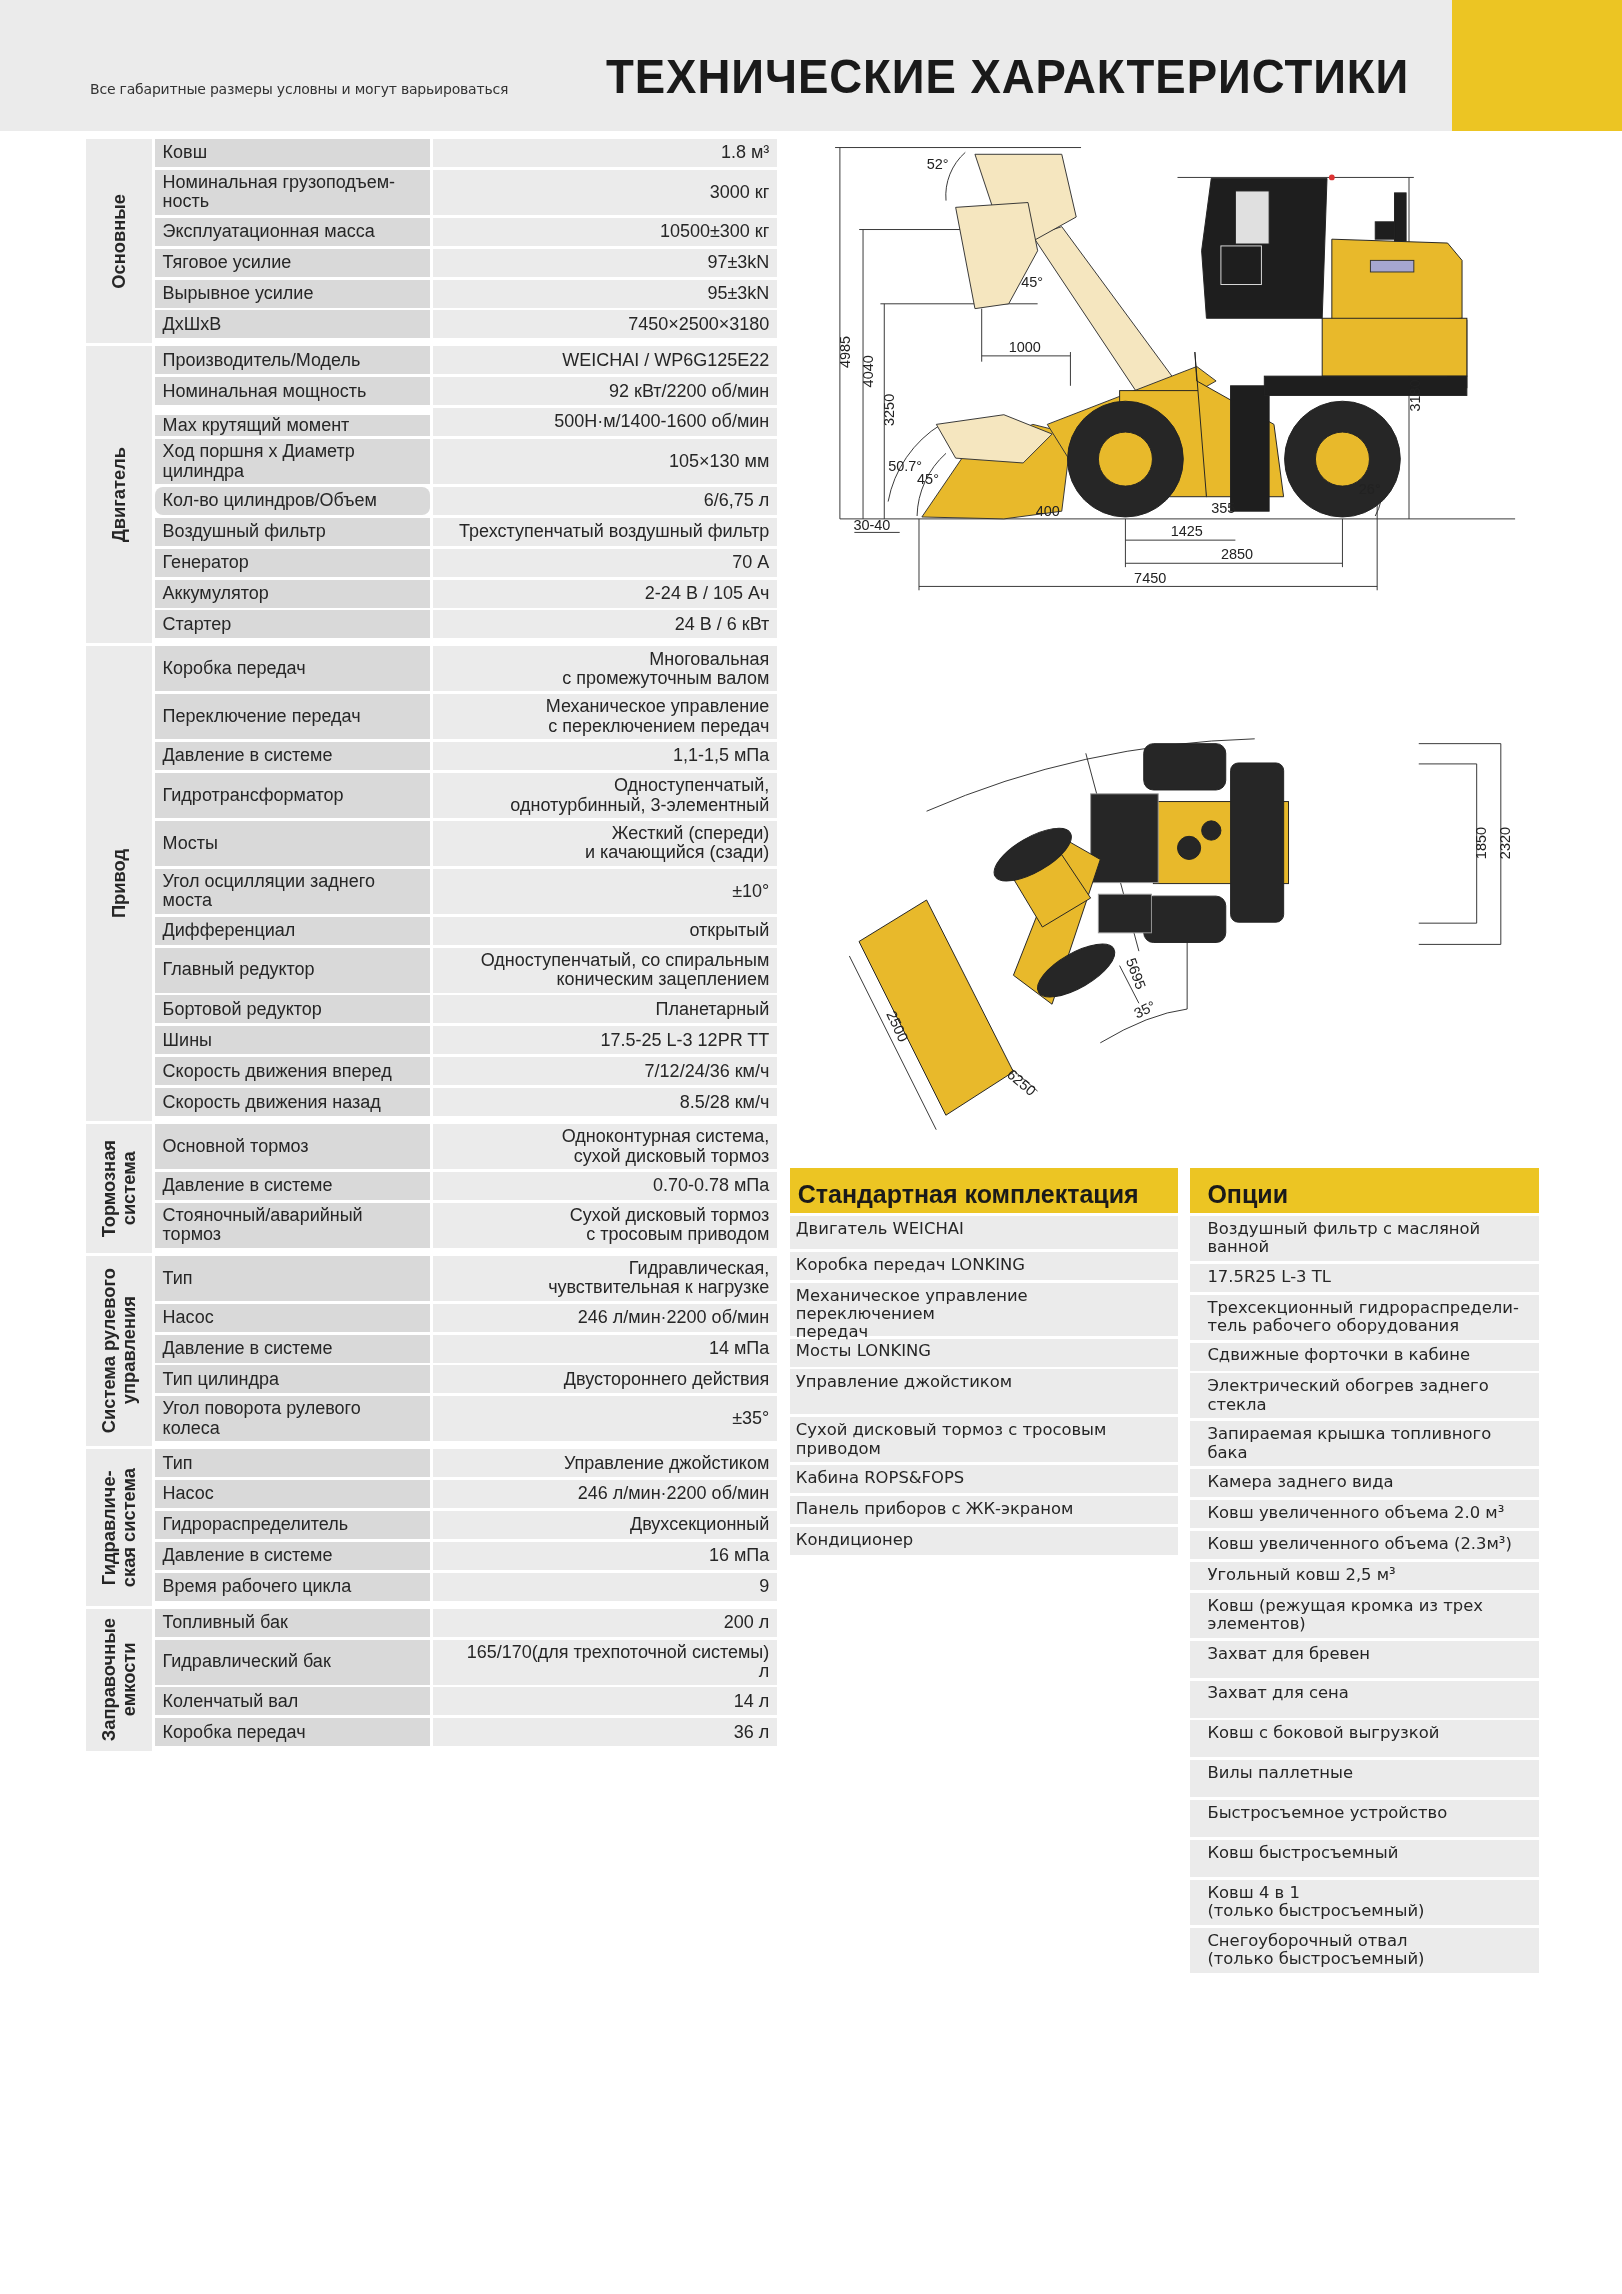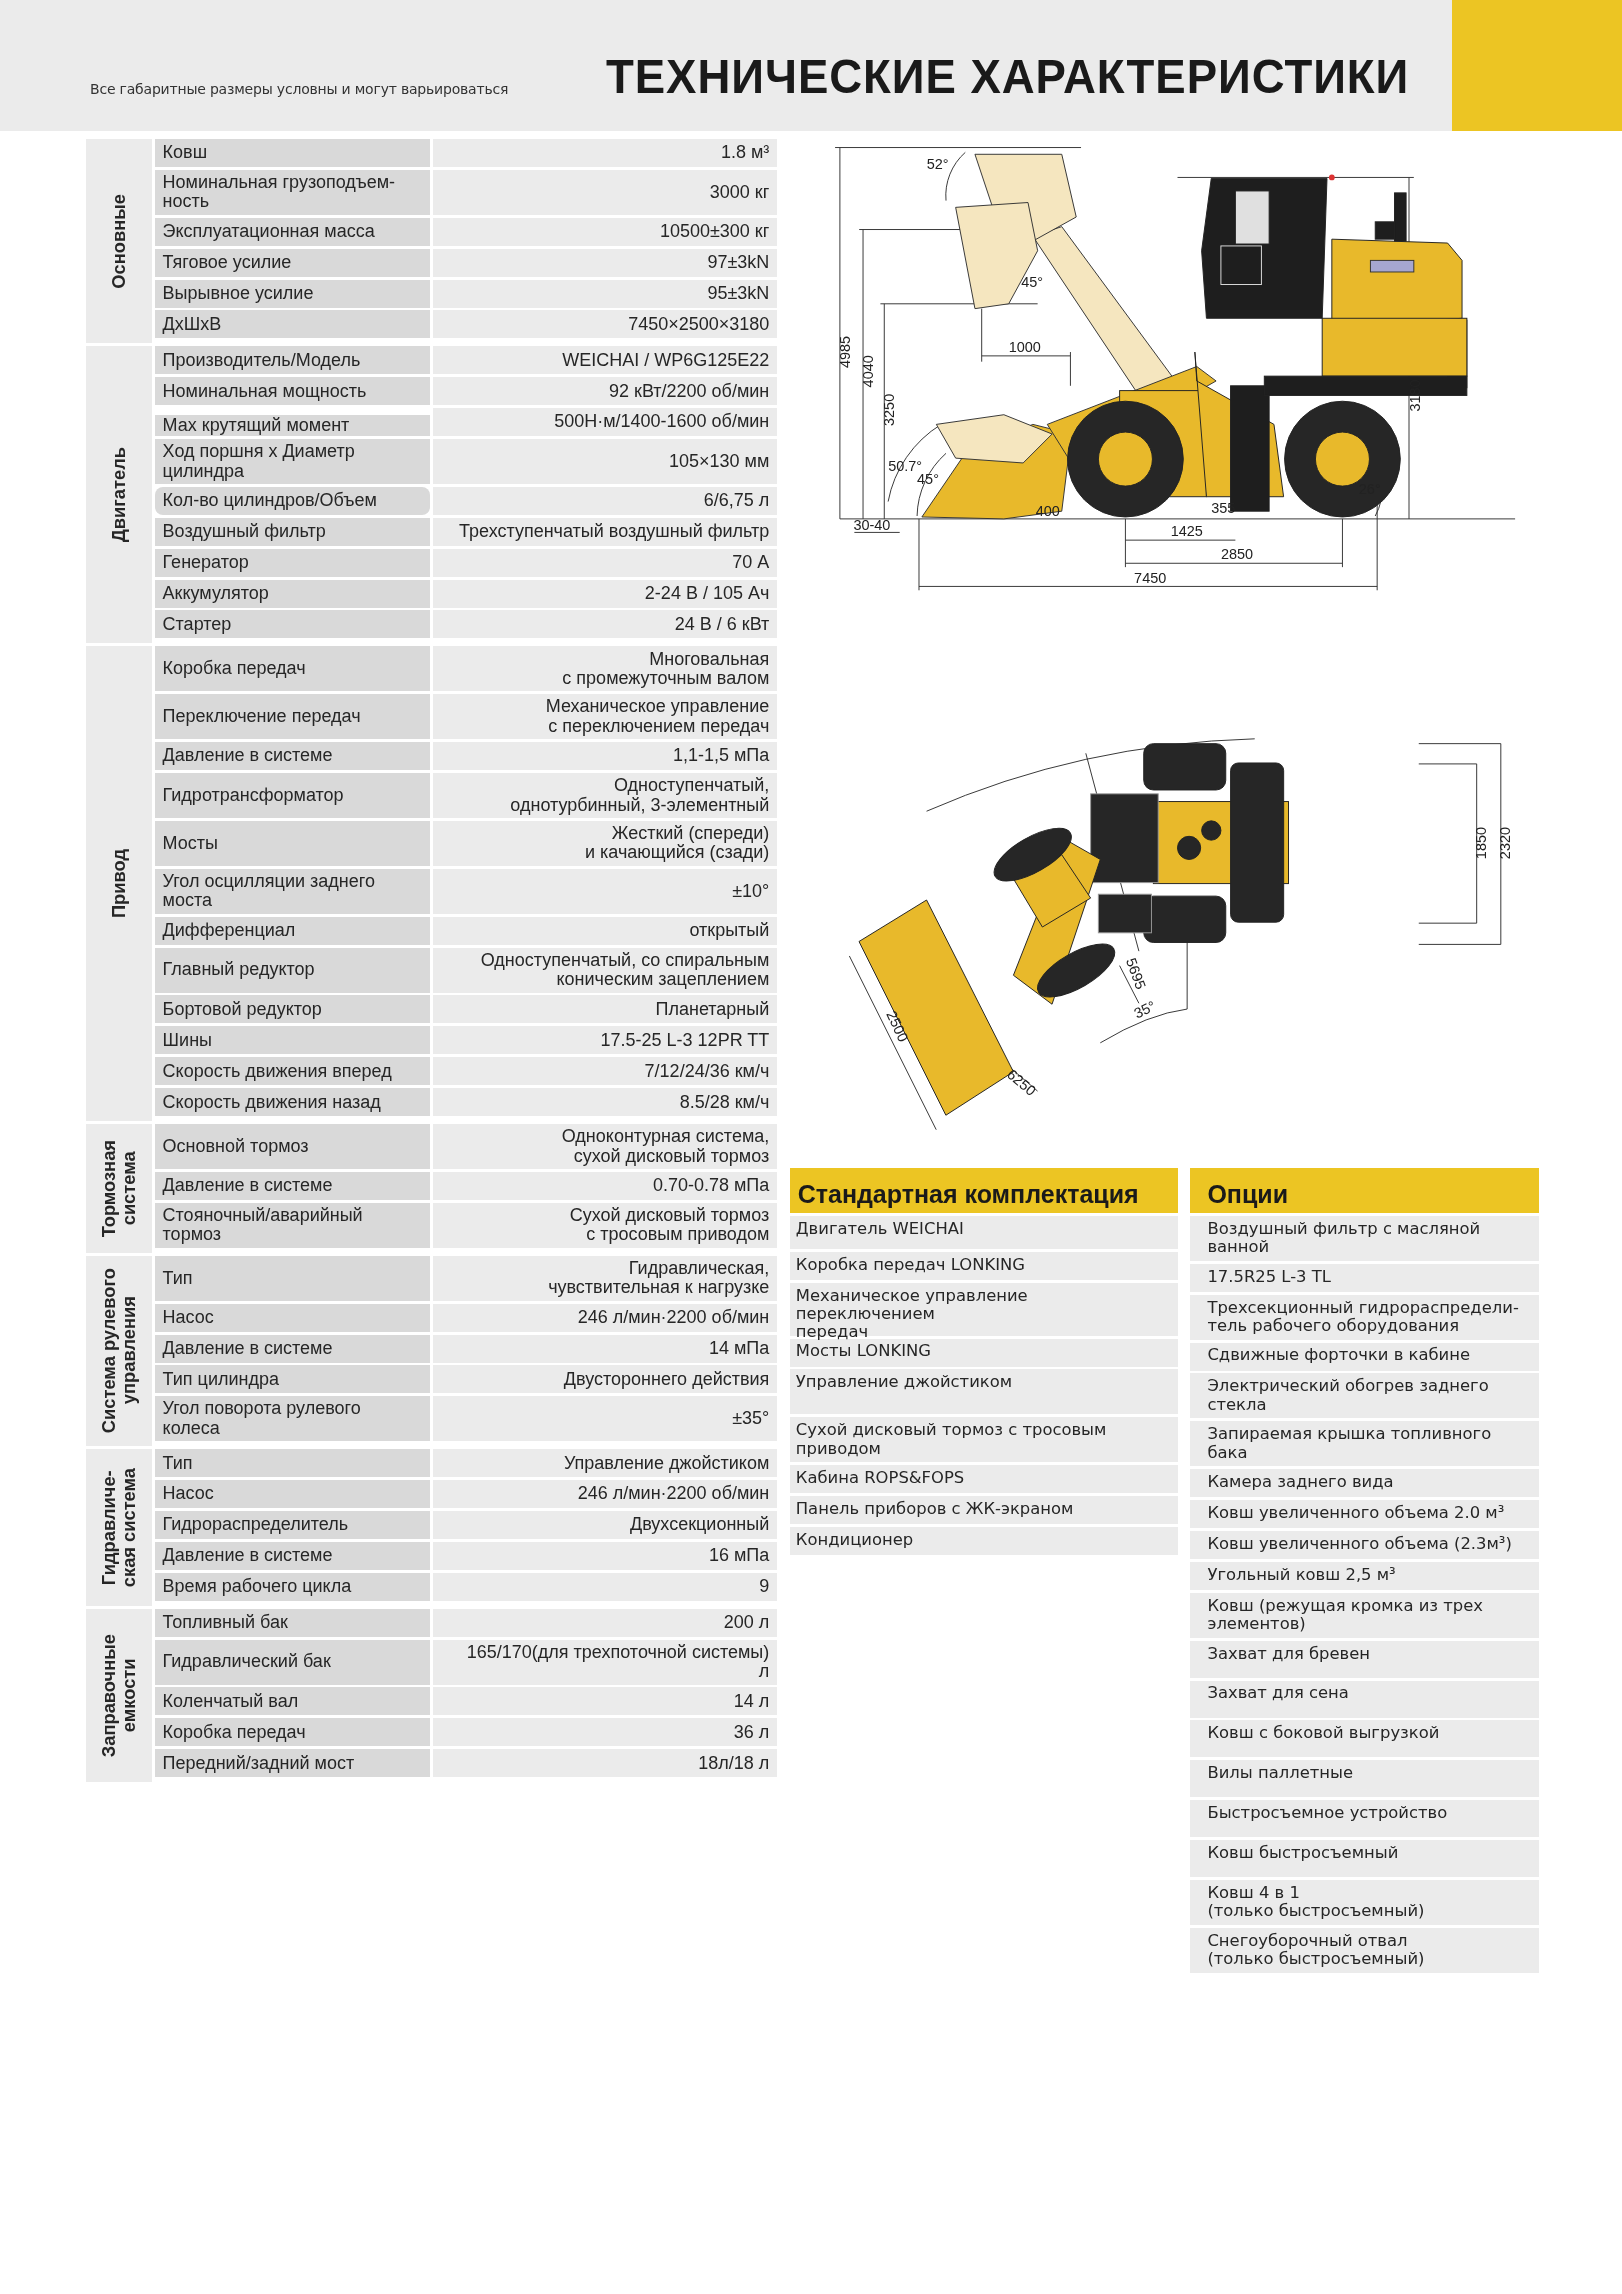--- a/index.html
+++ b/index.html
@@ -278,24 +278,20 @@
           <div class="cell-value">165/170(для трехпоточной системы)
 л</div>
         </div>
         <div class="row h1">
           <div class="cell-label" style="white-space: pre-line;">Коленчатый вал</div>
           <div class="cell-value">14 л</div>
         </div>
         <div class="row h1">
           <div class="cell-label" style="white-space: pre-line;">Коробка передач</div>
           <div class="cell-value">36 л</div>
-        </div>
-        <div class="row h1">
-          <div class="cell-label" style="white-space: pre-line;">Передний/задний мост</div>
-          <div class="cell-value">18л/18 л</div>
         </div>
       </div>
     </div>
   </div>
 
 <div class="diagram" style="left:830px; top:135px; width:695px; height:463px;">
   <svg width="695" height="463" viewBox="0 0 720 480" xmlns="http://www.w3.org/2000/svg">
 
     <g stroke="#333" stroke-width="1" fill="none">
       <line x1="10" y1="398" x2="710" y2="398"></line>

